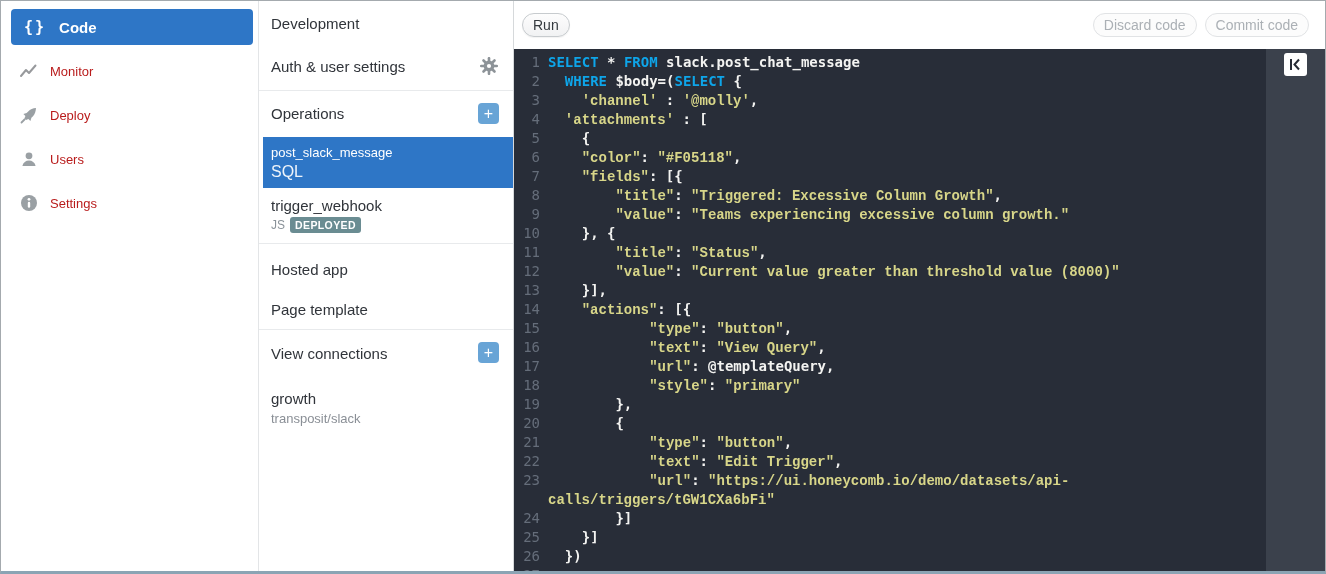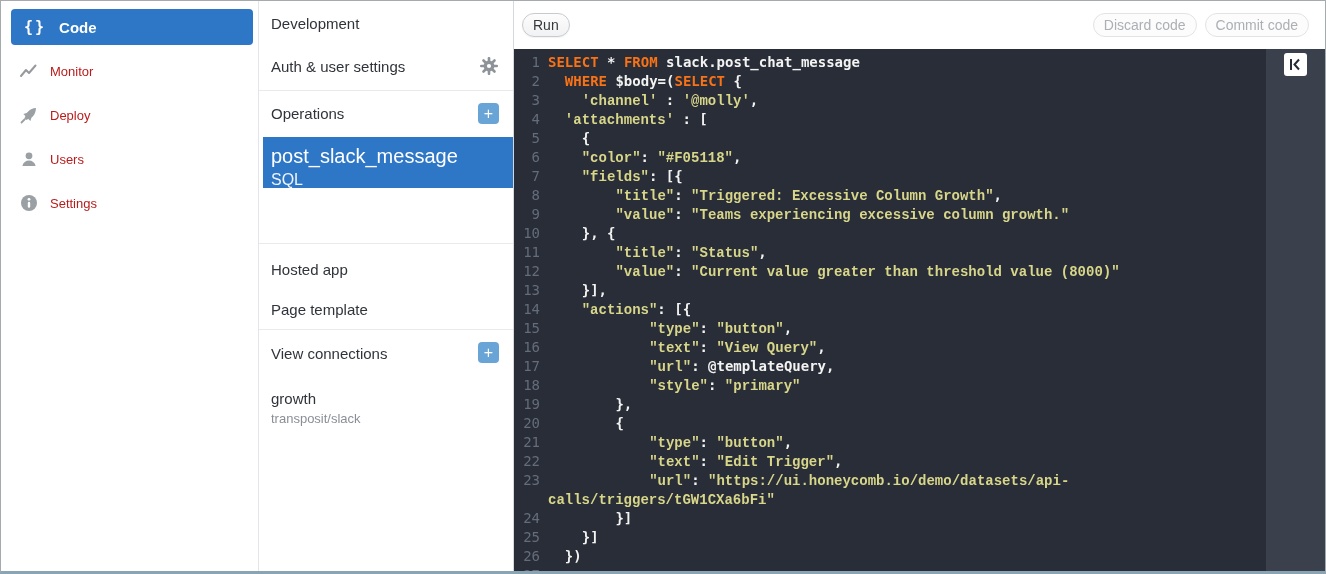--- a/index.html
+++ b/index.html
@@ -20,21 +20,21 @@
   
   .explorer{position:relative;width:255px;flex:none;background:#fff;border-right:1px solid #d6d9db;box-sizing:border-box;font-size:15px;color:#30343a;}
   .xrow{position:absolute;left:12px;white-space:nowrap;}
   .xrow.clickable{cursor:pointer;}
   .hr{position:absolute;left:0;right:0;height:1px;background:#e8eaec;}
   .plus-btn{position:absolute;right:14px;width:21px;height:21px;background:#68a4d6;border-radius:4px;color:#fff;
     font-size:16px;font-weight:500;line-height:21px;text-align:center;cursor:pointer;}
   .gear{position:absolute;right:15px;top:56px;width:18px;height:18px;cursor:pointer;}
   .op-selected{position:absolute;left:4px;right:0;top:136px;height:51px;background:#2e76c6;color:#fff;
     box-sizing:border-box;padding:8px 0 0 8px;cursor:pointer;}
-  .op-selected .t{font-size:20px;}
+  .op-selected .t{font-size:13px;}
   .op-selected .s{font-size:16px;margin-top:3px;opacity:.92;}
   .op-plain{position:absolute;left:12px;top:196px;cursor:pointer;}
   .op-plain .t{font-size:15px;color:#30343a;}
   .op-plain .s{margin-top:3px;font-size:12px;color:#8a9299;display:flex;align-items:center;}
   .badge{display:inline-block;margin-left:5px;background:#6a8c92;color:#fff;font-size:10.5px;font-weight:700;
     letter-spacing:.4px;padding:2px 5px;border-radius:3px;}
   .conn{position:absolute;left:12px;top:389px;cursor:pointer;}
   .conn .s{margin-top:4px;font-size:13px;color:#8a8f96;}
 
   
@@ -44,21 +44,21 @@
   .btn.run{background:linear-gradient(#fdfdfd,#f1f2f3);border:1px solid #c7cbce;color:#34393e;padding:3px 10px;
     box-shadow:0 1px 1px rgba(0,0,0,.05);}
   .tspacer{flex:1;}
   .btn.ghost{background:#fcfcfc;border:1px solid #e1e3e5;color:#abb0b5;padding:3px 10px;margin-left:8px;}
   .ebody{flex:1;background:#282d38;display:flex;overflow:hidden;}
   .code{flex:1;min-width:0;padding-top:4px;font-family:"DejaVu Sans Mono","Liberation Mono",monospace;
     font-size:14px;line-height:19px;overflow:hidden;cursor:text;}
   .crow{display:flex;height:19px;}
   .ln{flex:none;width:26px;text-align:right;color:#656d7a;font-weight:400;}
   .ct{margin-left:8px;white-space:pre;font-weight:700;color:#f3f3f1;}
-  .ct .kw{color:#f97316;}
+  .ct .kw{color:#0ea5e9;}
   .ct .str{color:#d8d689;font-family:Liberation Mono, monospace;}
   .ct .pl{color:#f3f3f1;}
   .strip{width:59px;flex:none;background:#3b414c;position:relative;}
   .collapse{position:absolute;top:4px;left:18px;width:23px;height:23px;background:#fff;border:none;border-radius:3px;
     display:flex;align-items:center;justify-content:center;padding:0;cursor:pointer;}
 </style>
 </head>
 <body>
 
 <div class="window">
@@ -130,20 +130,27 @@
     <div class="hr" style="top:89px;"></div>
 
     <div class="xrow" style="top:104px;">Operations</div>
     <div class="plus-btn" style="top:102px;">+</div>
 
     <div class="op-selected">
       <div class="t">post_slack_message</div>
       <div class="s">SQL</div>
     </div>
 
+    <div class="op-plain">
+      <div class="t">trigger_webhook</div>
+      <div class="s">
+        <span>JS</span>
+        <span class="badge">DEPLOYED</span>
+      </div>
+    </div>
 
     <div class="hr" style="top:242px;"></div>
 
     <div class="xrow clickable" style="top:260px;">Hosted app</div>
     <div class="xrow clickable" style="top:300px;">Page template</div>
 
     <div class="hr" style="top:328px;"></div>
 
     <div class="xrow" style="top:344px;">View connections</div>
     <div class="plus-btn" style="top:341px;">+</div>

